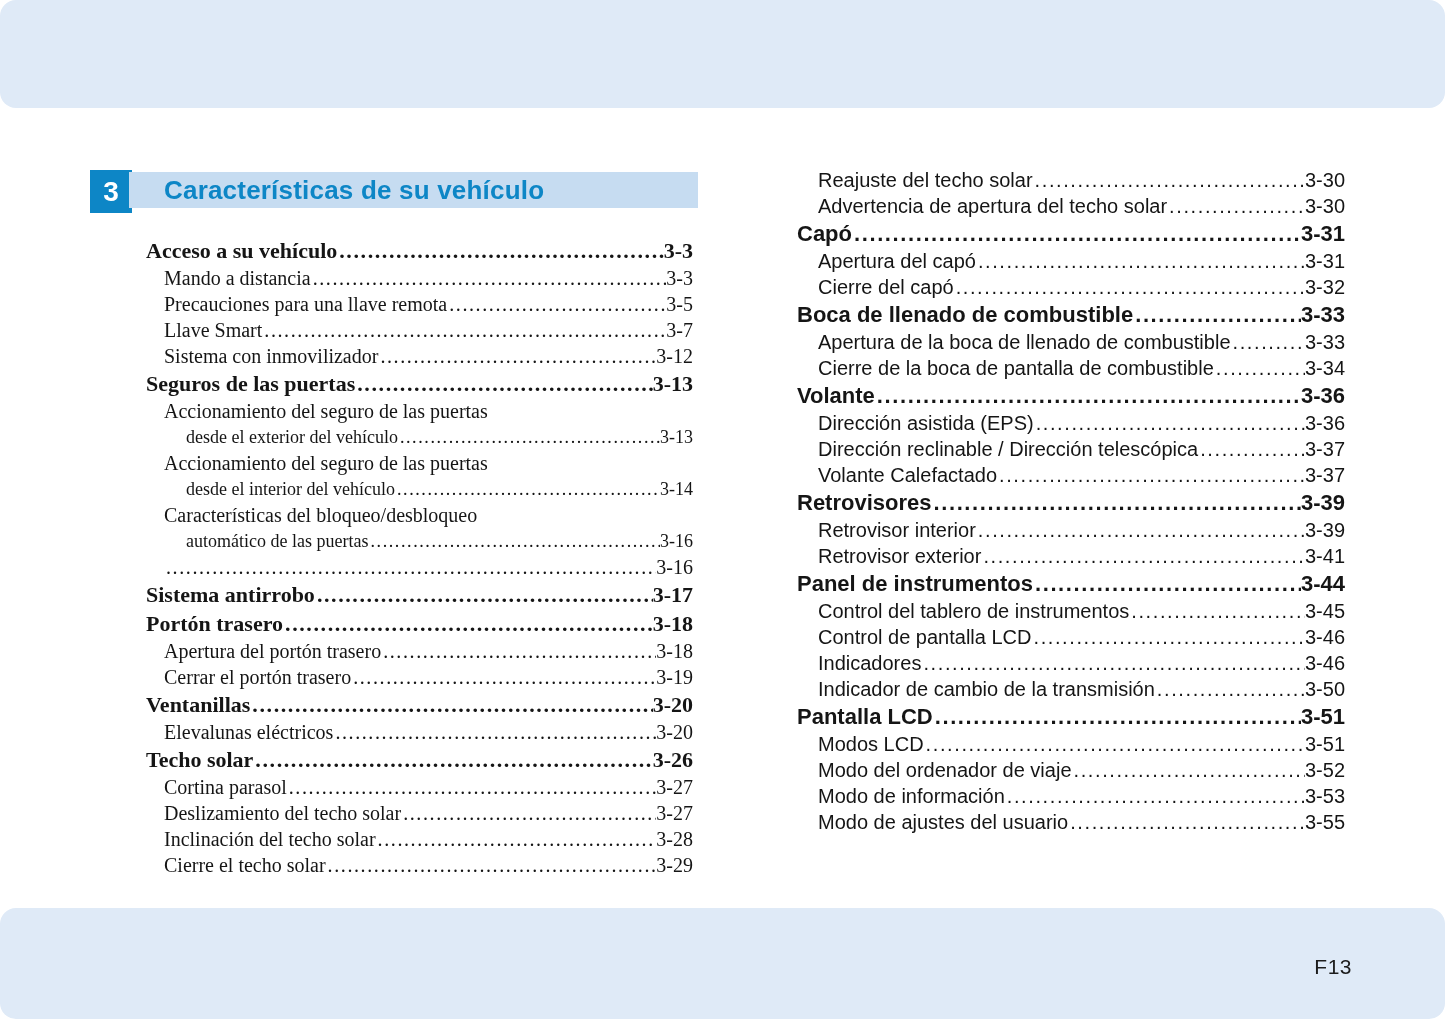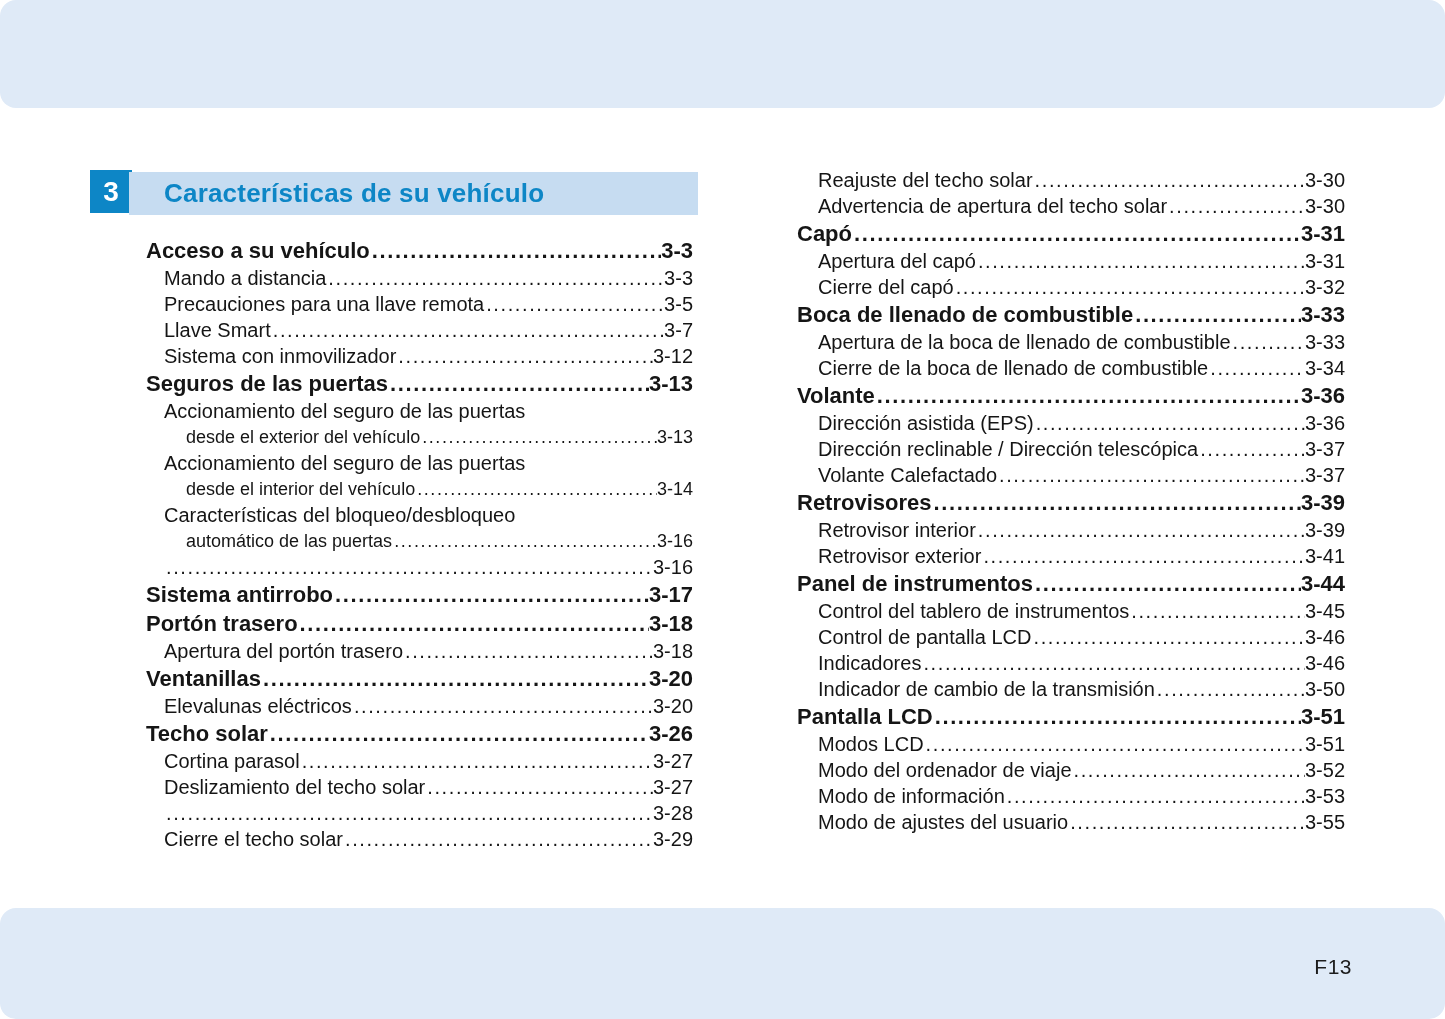--- a/index.html
+++ b/index.html
@@ -44,37 +44,37 @@
     font-weight: bold;
     display: flex;
     align-items: center;
     justify-content: center;
   }
   .chapter-bar {
     position: absolute;
     left: 129px;
     top: 172px;
     width: 569px;
-    height: 43px;
+    height: 36px;
     background: var(--bar, #c6dcf1);
     display: flex;
     align-items: center;
   }
   .chapter-title {
     padding-left: 35px;
     font-size: 26px;
     font-weight: bold;
     color: var(--accent, #0d86c6);
     letter-spacing: 0.2px;
     white-space: nowrap;
   }
   .col {
     position: absolute;
   }
-  .col-left { left: 146px; top: 236px; width: 547px; }
+  .col-left { left: 146px; top: 236px; width: 547px; font-family: Liberation Serif, serif; }
   .col-right { left: 797px; top: 167px; width: 548px; }
   .toc-line {
     display: flex;
     align-items: baseline;
     white-space: nowrap;
   }
   .toc-line.section {
     font-size: 22px;
     font-weight: bold;
     line-height: 29px;
@@ -186,20 +186,25 @@
       <div class="toc-line section">
         <span class="lab">Portón trasero</span>
         <span class="dots"></span>
         <span class="pg">3-18</span>
       </div>
       <div class="toc-line sub">
         <span class="lab">Apertura del portón trasero</span>
         <span class="dots"></span>
         <span class="pg">3-18</span>
       </div>
+      <div class="toc-line sub">
+        <span class="lab">Cerrar el portón trasero</span>
+        <span class="dots"></span>
+        <span class="pg">3-19</span>
+      </div>
       <div class="toc-line section">
         <span class="lab">Ventanillas</span>
         <span class="dots"></span>
         <span class="pg">3-20</span>
       </div>
       <div class="toc-line sub">
         <span class="lab">Elevalunas eléctricos</span>
         <span class="dots"></span>
         <span class="pg">3-20</span>
       </div>
@@ -212,20 +217,21 @@
         <span class="lab">Cortina parasol</span>
         <span class="dots"></span>
         <span class="pg">3-27</span>
       </div>
       <div class="toc-line sub">
         <span class="lab">Deslizamiento del techo solar</span>
         <span class="dots"></span>
         <span class="pg">3-27</span>
       </div>
       <div class="toc-line sub">
+        <span class="lab">Inclinación del techo solar</span>
         <span class="dots"></span>
         <span class="pg">3-28</span>
       </div>
       <div class="toc-line sub">
         <span class="lab">Cierre el techo solar</span>
         <span class="dots"></span>
         <span class="pg">3-29</span>
       </div>
     </div>
 
@@ -259,21 +265,21 @@
         <span class="lab">Boca de llenado de combustible</span>
         <span class="dots"></span>
         <span class="pg">3-33</span>
       </div>
       <div class="toc-line sub">
         <span class="lab">Apertura de la boca de llenado de combustible</span>
         <span class="dots"></span>
         <span class="pg">3-33</span>
       </div>
       <div class="toc-line sub">
-        <span class="lab">Cierre de la boca de llenado de combustible</span>
+        <span class="lab">Cierre de la boca de pantalla de combustible</span>
         <span class="dots"></span>
         <span class="pg">3-34</span>
       </div>
       <div class="toc-line section">
         <span class="lab">Volante</span>
         <span class="dots"></span>
         <span class="pg">3-36</span>
       </div>
       <div class="toc-line sub">
         <span class="lab">Dirección asistida (EPS)</span>

